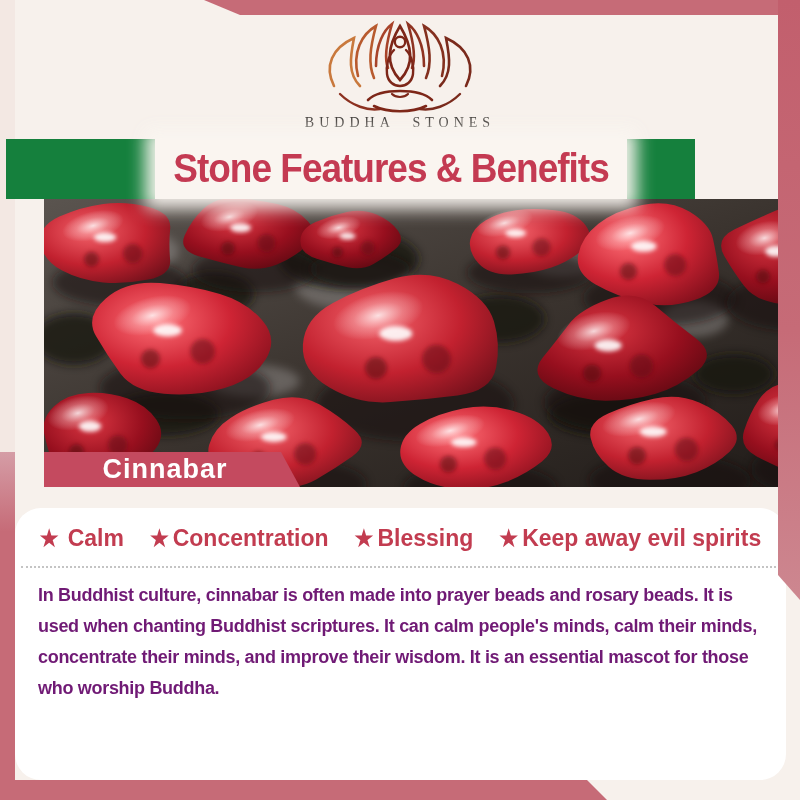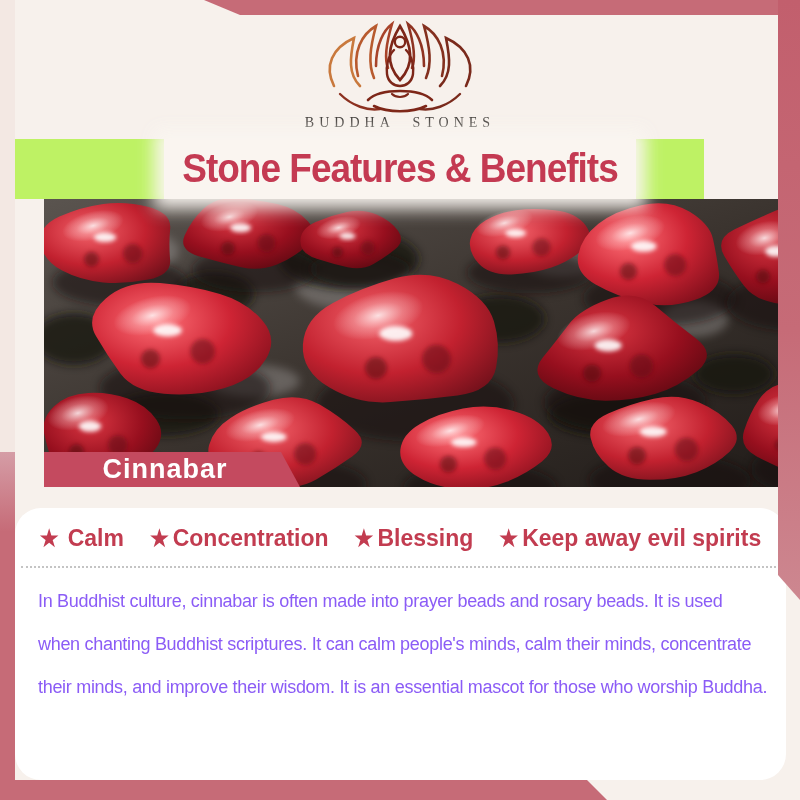--- a/index.html
+++ b/index.html
@@ -18,41 +18,41 @@
   .band-bottom{position:absolute;left:0;top:780px;width:607px;height:20px;background:#c66b77;
     clip-path:polygon(0 0,587px 0,607px 20px,0 20px);z-index:6;}
 
   
   .brand-header{position:absolute;left:0;top:20px;width:800px;text-align:center;z-index:3;}
   .brand-header svg{display:block;margin:0 auto;}
   .brand-name{margin-top:1px;font-family:"Liberation Serif",serif;font-size:14px;
     letter-spacing:5px;word-spacing:10px;color:#34302d;}
 
   
-  .title-band{position:absolute;left:15px;top:139px;width:689px;height:60px;background:#bef264;z-index:3;}
+  .title-band{position:absolute;left:6px;top:139px;width:689px;height:60px;background:#15803d;z-index:3;}
   .title-box{position:absolute;left:149px;top:0;width:472px;height:60px;background:#faf5f0;
     box-shadow:0 0 16px 10px rgba(250,245,240,.95);display:flex;align-items:center;justify-content:center;}
   .title-box h1{margin:0;font-size:37px;font-weight:700;color:#c43a52;letter-spacing:-1px;
     transform:scaleY(1.12);white-space:nowrap;}
 
   
   .photo{position:absolute;left:4px;top:199px;width:778px;height:288px;background:#2e2926;overflow:hidden;z-index:2;margin-left:40px;}
   .ribbon{position:absolute;left:0;top:253px;width:256px;height:35px;background:#c44a5f;
     clip-path:polygon(0 0,237px 0,256px 35px,0 35px);display:flex;align-items:center;justify-content:center;z-index:4;}
   .ribbon span{color:#ffffff;font-size:27px;font-weight:700;letter-spacing:1px;padding-right:14px;}
 
   
   .content-card{position:absolute;left:15px;top:508px;width:771px;height:272px;background:#ffffff;z-index:2;border-radius:26px;}
   .features{margin:16px 10px 0 10px;display:flex;justify-content:center;align-items:baseline;gap:26px;
     color:#c23c50;font-weight:700;font-size:23px;white-space:nowrap;transform:scaleY(1.08);}
   .feature .star{font-size:21px;margin-right:4px;}
   .feature:first-child .star{margin-right:9px;}
   .divider{margin:15px 6px 0 6px;border-top:2px dotted #c4c4c4;height:0;}
-  .content-card p{margin:12px 18px 0 23px;font-size:18px;line-height:43px;color:#8b5cf6;
-    font-weight:400;letter-spacing:-0.3px;}
+  .content-card p{margin:12px 18px 0 23px;font-size:18px;line-height:31px;color:#701a75;
+    font-weight:700;letter-spacing:-0.3px;}
 </style>
 </head>
 <body>
 
 <div class="canvas">
 
   <div class="strip-left-top"></div>
   <div class="band-top"></div>
   <div class="col-right"></div>
   <div class="strip-left-bottom"></div>

